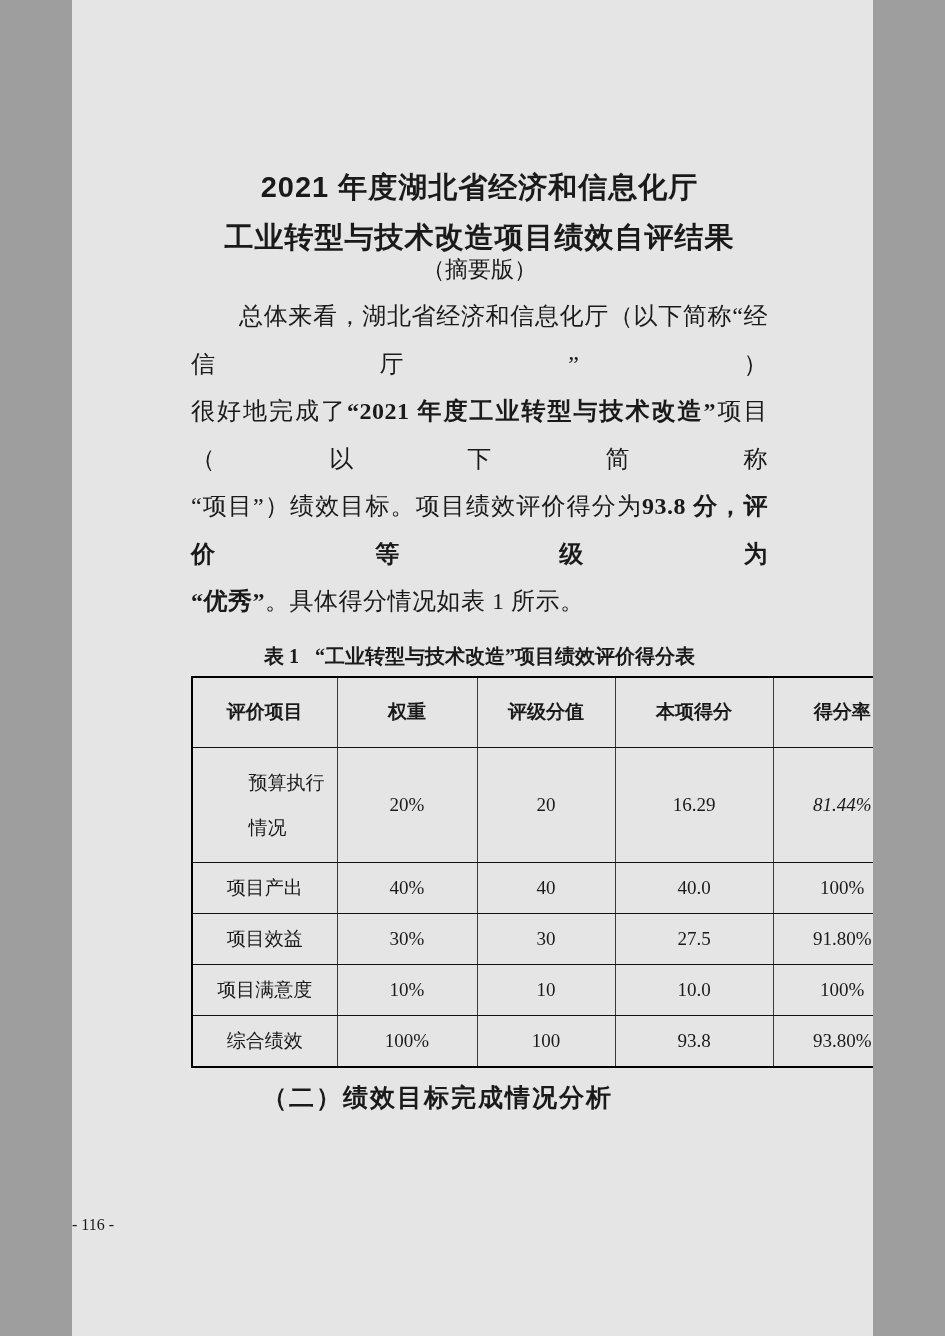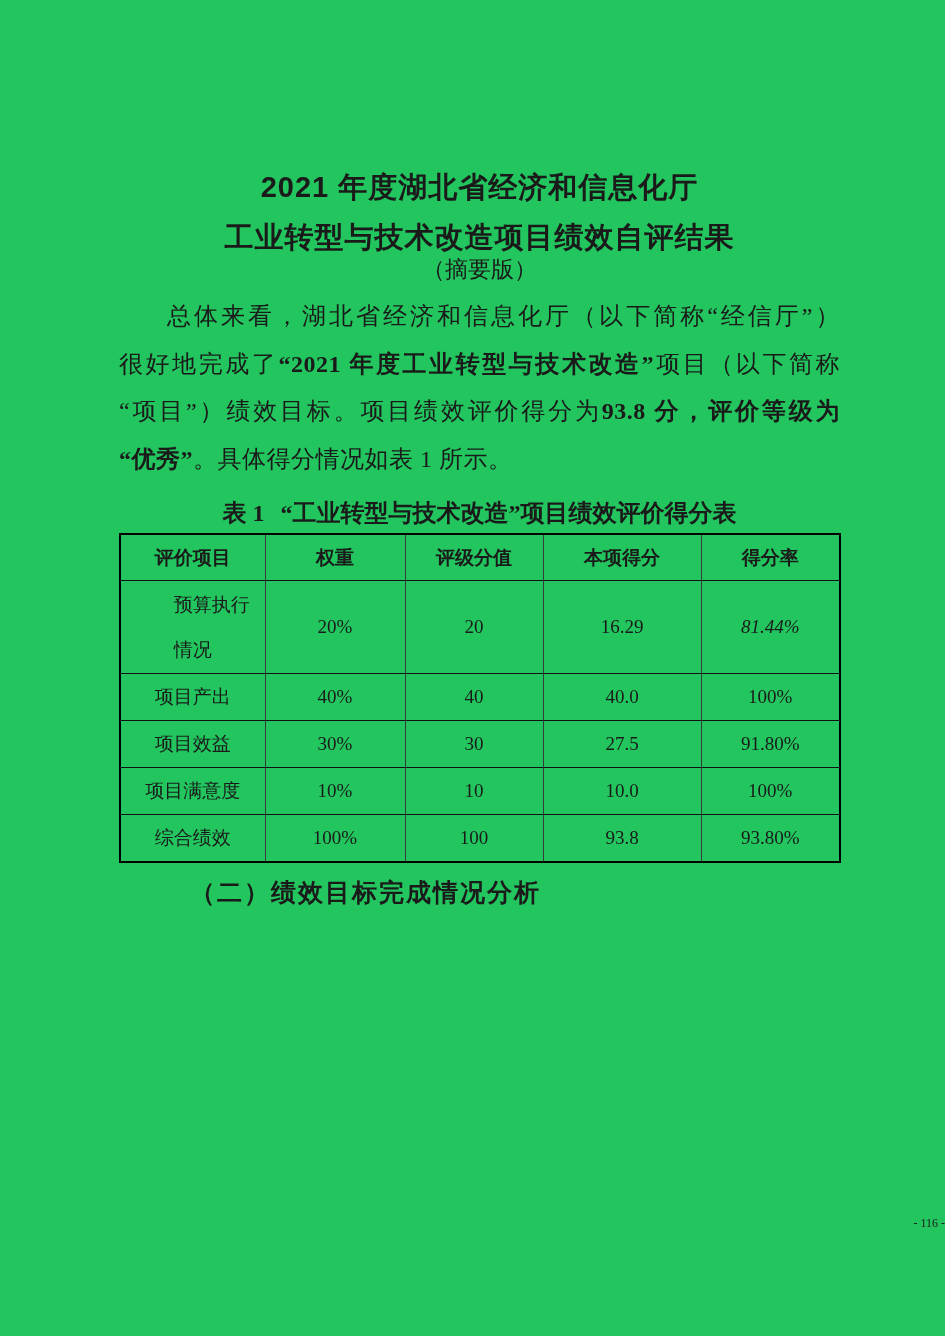--- a/index.html
+++ b/index.html
@@ -1,21 +1,21 @@
 <!DOCTYPE html>
 <html><head>
 <meta charset="utf-8">
 <style>
   html, body { margin: 0; padding: 0; background: #9e9e9e; }
   .page {
     position: relative;
-    width: 945px;
+    width: 801px;
     height: 1336px;
     margin: 0 auto;
-    background: #22c55e;
+    background: #e5e5e5;
     overflow: hidden;
     font-family: "Liberation Serif", "DejaVu Serif", serif;
     color: #1a1a1a;
     box-sizing: border-box;
     padding: 170px 105px 0 119px;
   }
   .sans { font-family: "Liberation Sans", "DejaVu Sans", sans-serif; }
   .serif { font-family: "Liberation Serif", "DejaVu Serif", serif; }
 
   .title-line {
@@ -56,21 +56,21 @@
     text-align-last: justify;
     letter-spacing: 0.5px;
   }
   .para .pline.first { text-indent: 2em; }
   .para .pline.last { text-align: left; text-align-last: left; }
   .b { font-weight: bold; }
 
   .table-caption {
     margin-top: 18px;
     text-align: center;
-    font-size: 24px;
+    font-size: 20px;
     font-weight: bold;
     line-height: 25px;
   }
   .table-caption .cap-gap { display: inline-block; width: 16px; }
 
   table.score-table {
     margin-top: 7px;
     border-collapse: collapse;
     width: 720px;
     table-layout: fixed;
@@ -78,21 +78,21 @@
   table.score-table { border: 2px solid #000; }
   table.score-table td, table.score-table th {
     border-left: 1px solid #3a3a3a;
     border-right: 1px solid #3a3a3a;
     border-top: 1.5px solid #111;
     border-bottom: 1.5px solid #111;
     text-align: center;
     vertical-align: middle;
     font-size: 19px;
     font-weight: normal;
-    padding: 0;
+    padding: 12px;
     overflow: hidden;
   }
   table.score-table th {
     font-family: "Liberation Sans", "DejaVu Sans", sans-serif;
     font-weight: bold;
     height: 45px;
   }
   tr.row-tall { height: 93px; }
   tr.row-normal { height: 47px; }
   .cell-wrap-indent {
@@ -113,22 +113,22 @@
     letter-spacing: 1px;
   }
   .h3 .num-blue { color: #2853A6; }
   .h3 .dot { color: #111; margin-right: 8px; }
 
   .footer-pagenum {
     position: absolute;
     left: 0;
     right: 0;
     top: 1216px;
-    text-align: right;
-    font-size: 12px;
+    text-align: left;
+    font-size: 16px;
     color: #1a1a1a;
   }
 </style>
 </head>
 <body>
 
 <div class="page">
 
   <div class="title-line sans">2021 年度湖北省经济和信息化厅</div>
   <div class="title-line sans">工业转型与技术改造项目绩效自评结果</div>

